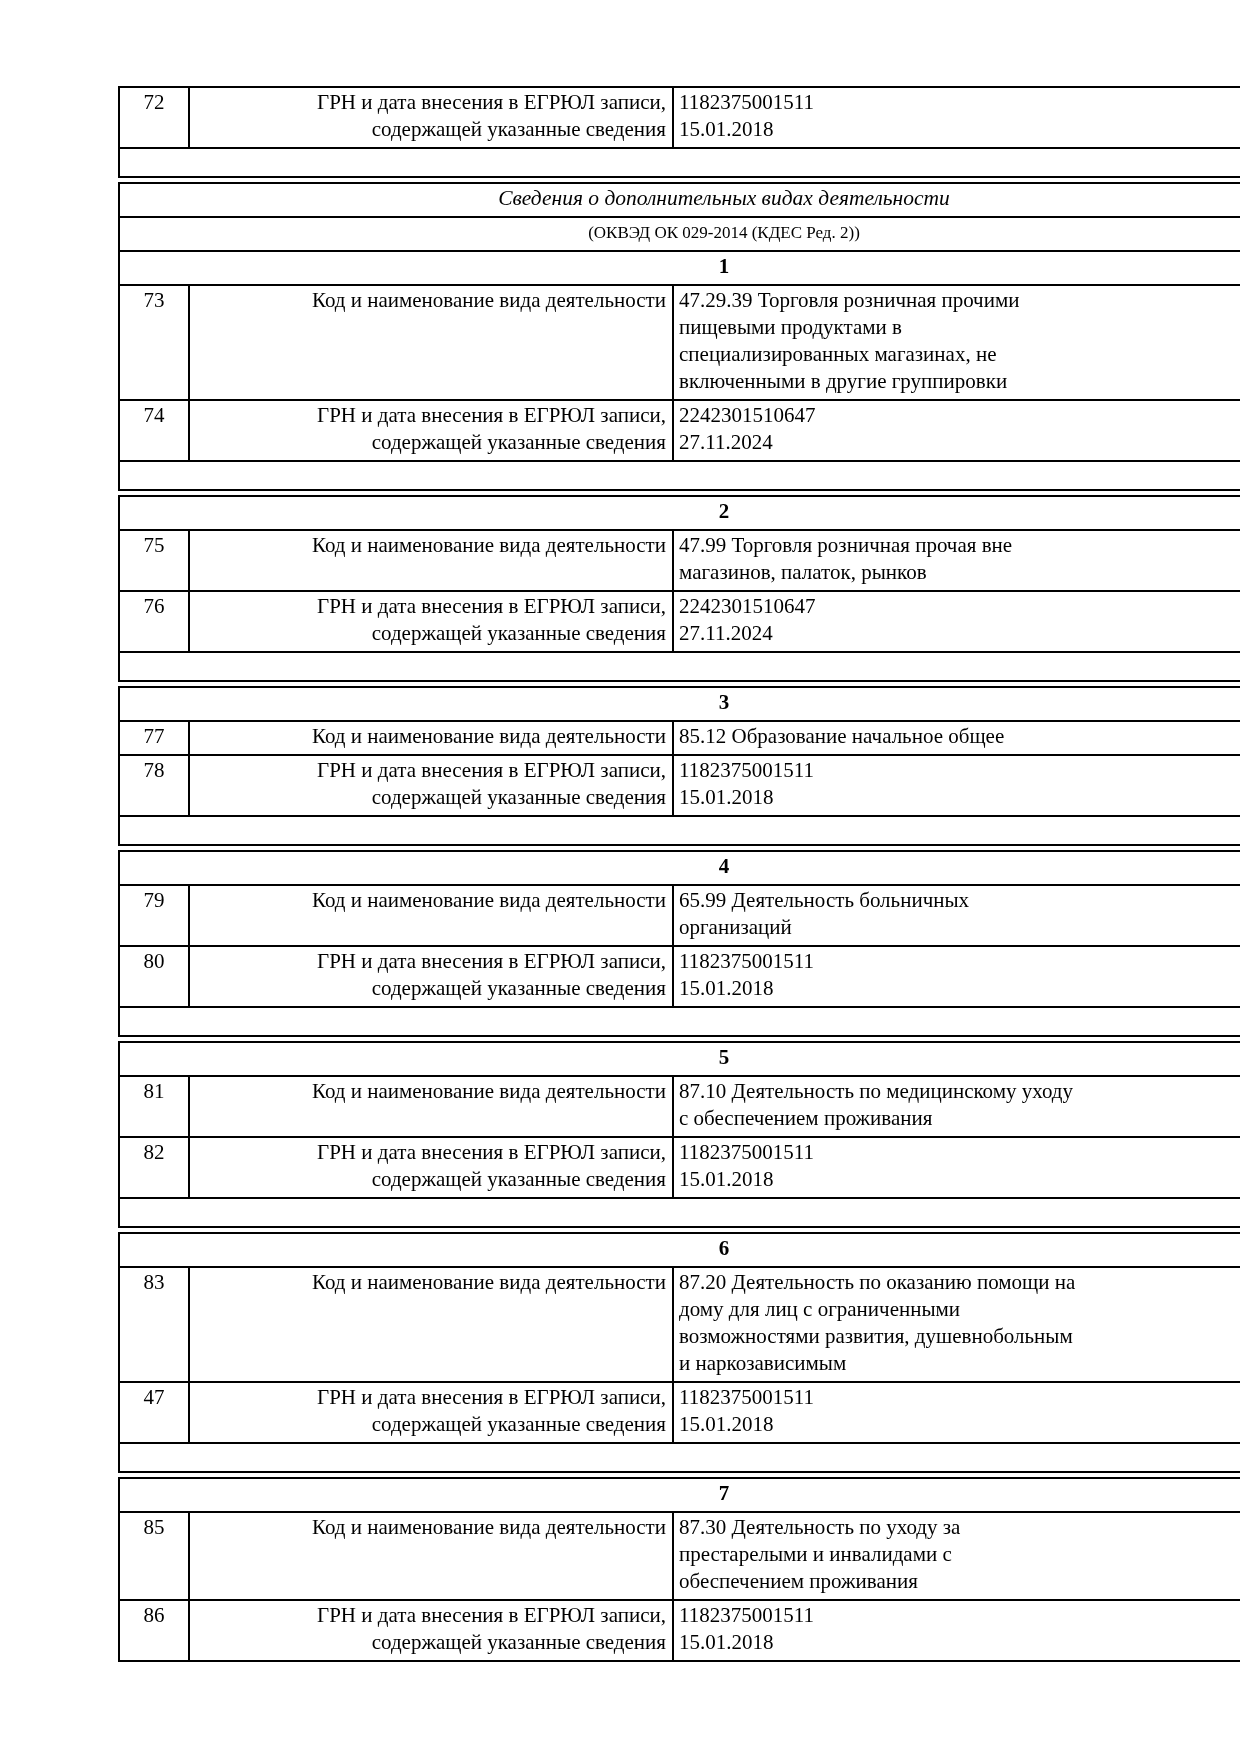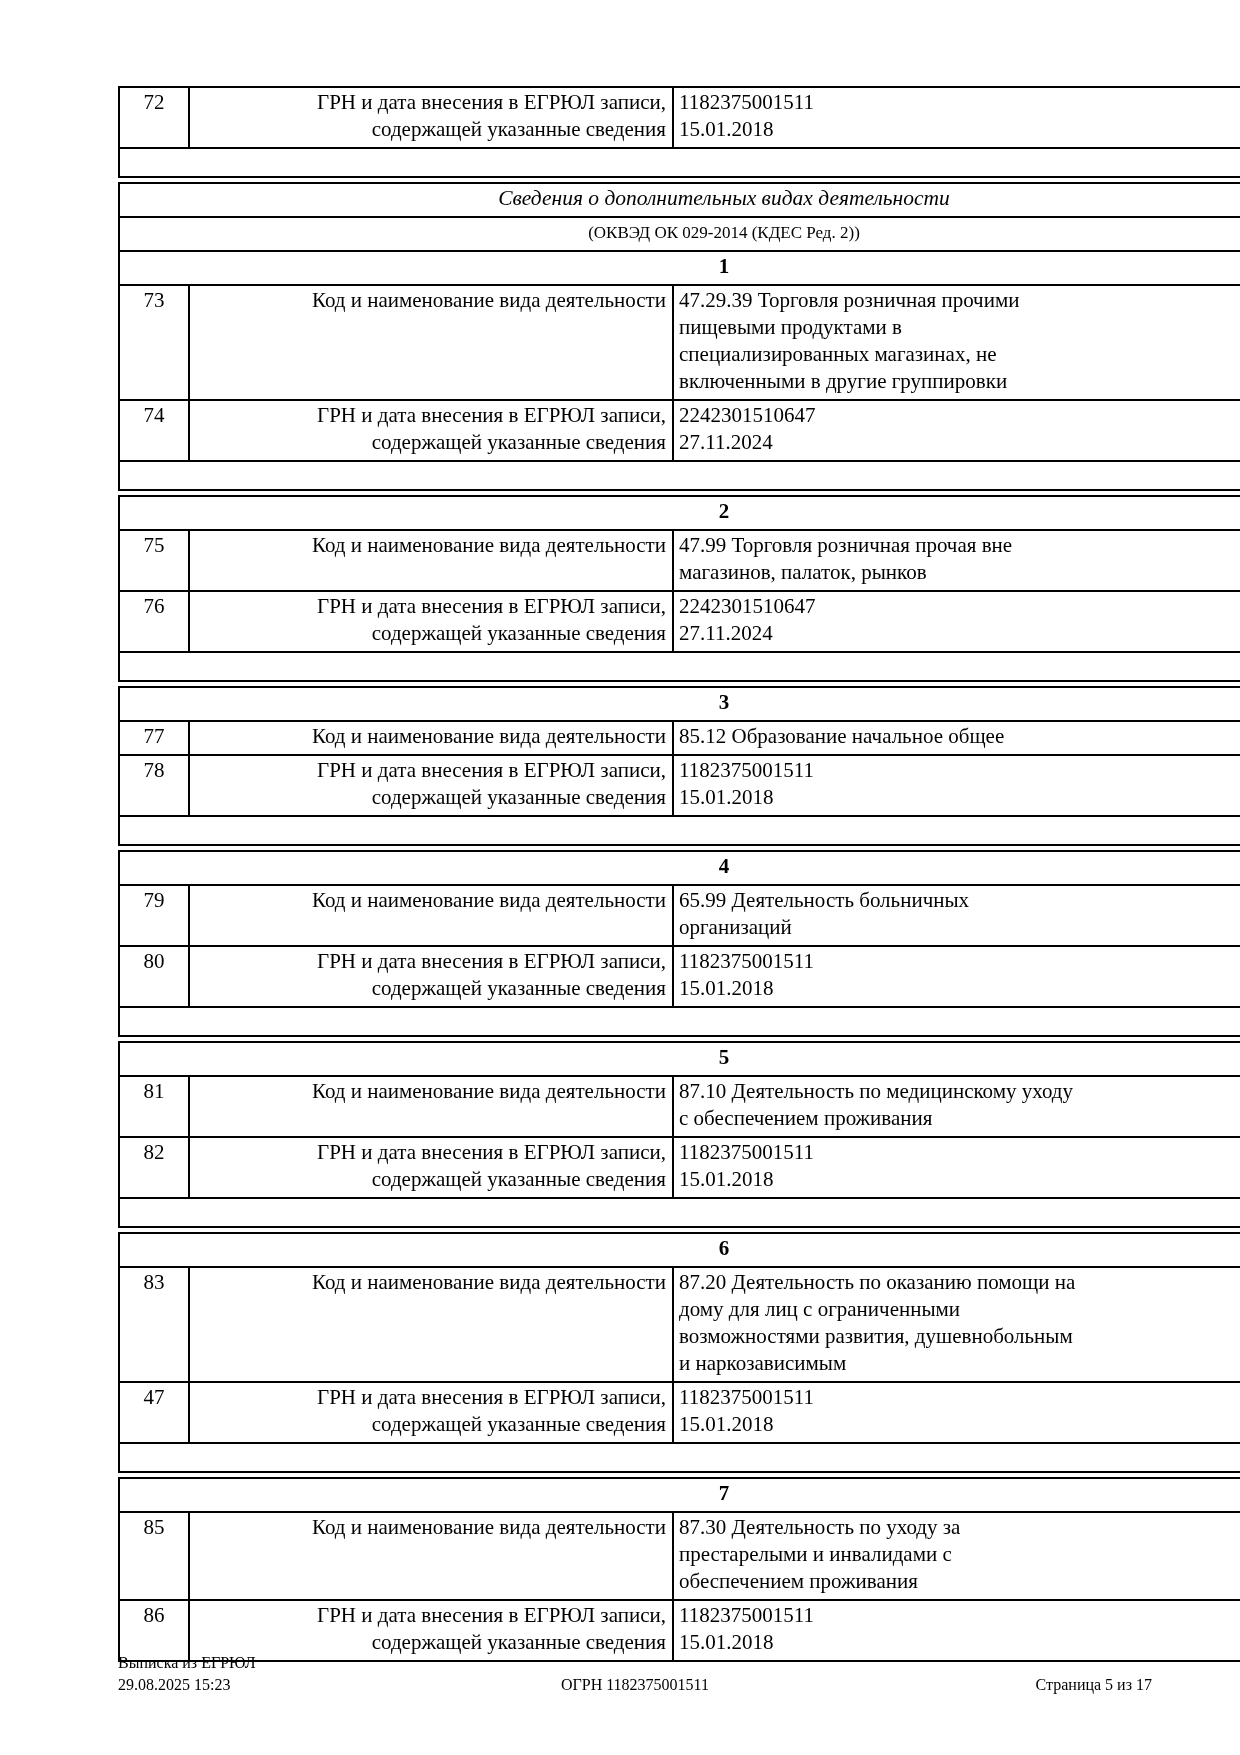--- a/index.html
+++ b/index.html
@@ -243,22 +243,14 @@
         <div class="row">
     <div class="c-num">86</div>
     <div class="c-label">ГРН и дата внесения в ЕГРЮЛ записи,
 содержащей указанные сведения</div>
     <div class="c-value">1182375001511
 15.01.2018</div>
   </div>
       </div>
     </div>
 
-  <div class="footer">
-    <div class="f-left">
-      <div>Выписка из ЕГРЮЛ</div>
-      <div>29.08.2025 15:23</div>
-    </div>
-    <div class="f-center">ОГРН 1182375001511</div>
-    <div class="f-right">Страница 5 из 17</div>
-  </div>
 
 </div>
 
 </body></html>

